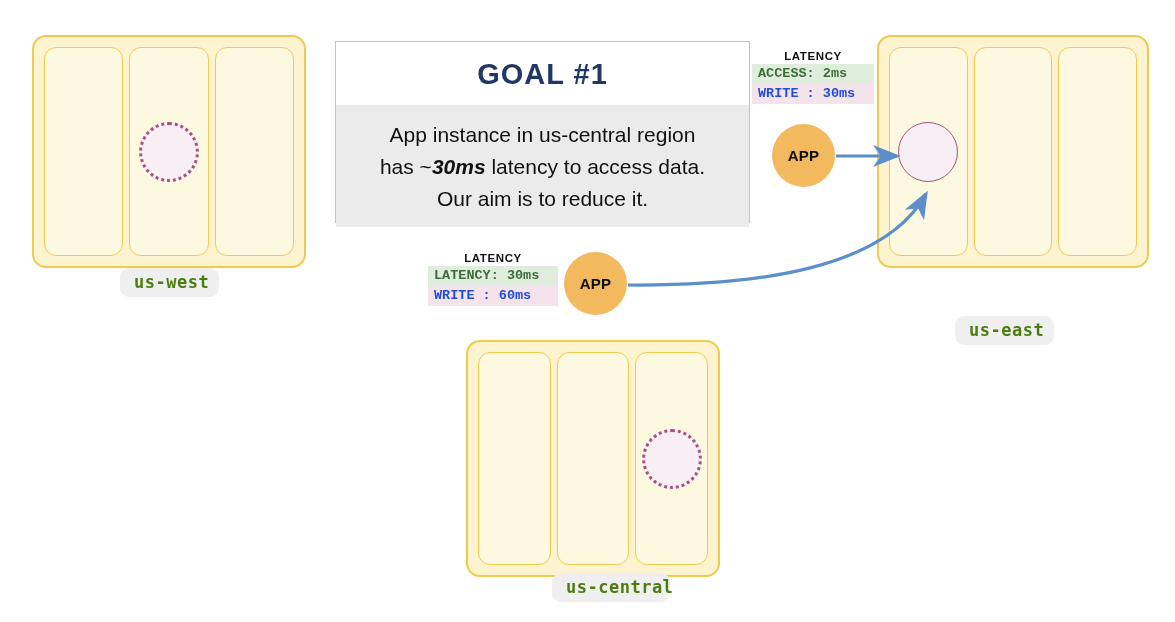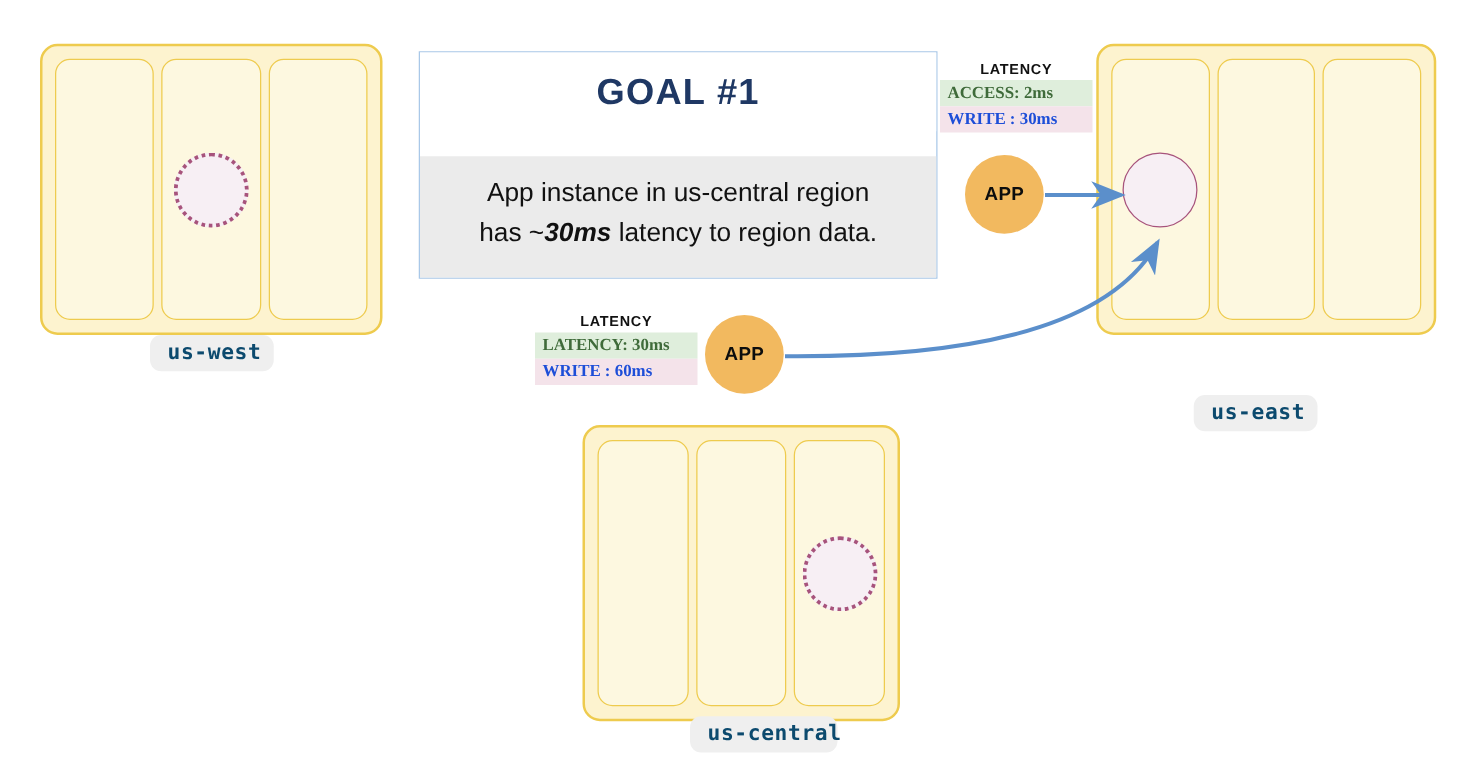--- a/index.html
+++ b/index.html
@@ -38,21 +38,21 @@
 
   
   .region-label {
     position: absolute;
     box-sizing: border-box;
     background: #efefef;
     border-radius: 9px;
     font-family: "DejaVu Sans Mono", monospace;
     font-weight: bold;
     font-size: 17px;
-    color: #0c4a6e;
+    color: #4d7c0f;
     letter-spacing: 0.5px;
     padding: 4px 14px 5px 14px;
     white-space: nowrap;
     text-align: center;
   }
 
   
   .data-circle {
     position: absolute;
     box-sizing: border-box;
@@ -124,21 +124,21 @@
   .latency-title {
     text-align: center;
     font-family: "Liberation Sans", sans-serif;
     font-weight: bold;
     font-size: 11.5px;
     color: #111111;
     letter-spacing: 0.6px;
     padding-bottom: 2px;
   }
   .latency-row {
-    font-family: Liberation Serif, serif;
+    font-family: Liberation Mono, monospace;
     font-size: 13.5px;
     font-weight: bold;
     padding: 2px 6px 3px 6px;
     white-space: pre;
   }
   .latency-row.access {
     background: #dfeedc;
     color: #3f6b3a;
   }
   .latency-row.write {
@@ -179,27 +179,28 @@
 
 <div class="region" style="left:466px; top:340px; width:254px; height:237px;">
   <div class="zone"></div>
   <div class="zone"></div>
   <div class="zone">
     <div class="data-circle dotted" style="left:50%; top:50%; width:60px; height:60px; transform:translate(-50%,-50%);"></div>
   </div>
 </div>
 <div class="region-label" style="left:552px; top:573px; width:118px;">us-central</div>
 
-<div class="goal-box" style="left:335px; top:41px; width:415px; height:182px;gap:20px;">
+<div class="goal-box" style="left:335px; top:41px; width:415px; height:182px;">
   <div class="goal-header">GOAL  #1</div>
   <div class="goal-body">
     <div>App instance in us-central region</div>
     <div>
-      <span>has ~</span><b>30ms</b><span> latency to region data.</span>
+      <span>has ~</span><b>30ms</b><span> latency to access data.</span>
     </div>
+    <div>Our aim is to reduce it.</div>
   </div>
 </div>
 
 <div class="latency" style="left:752px; top:50px; width:122px;">
   <div class="latency-title">LATENCY</div>
   <div class="latency-row access">ACCESS: 2ms</div>
   <div class="latency-row write">WRITE : 30ms</div>
 </div>
 
 <div class="latency" style="left:428px; top:252px; width:130px;">

